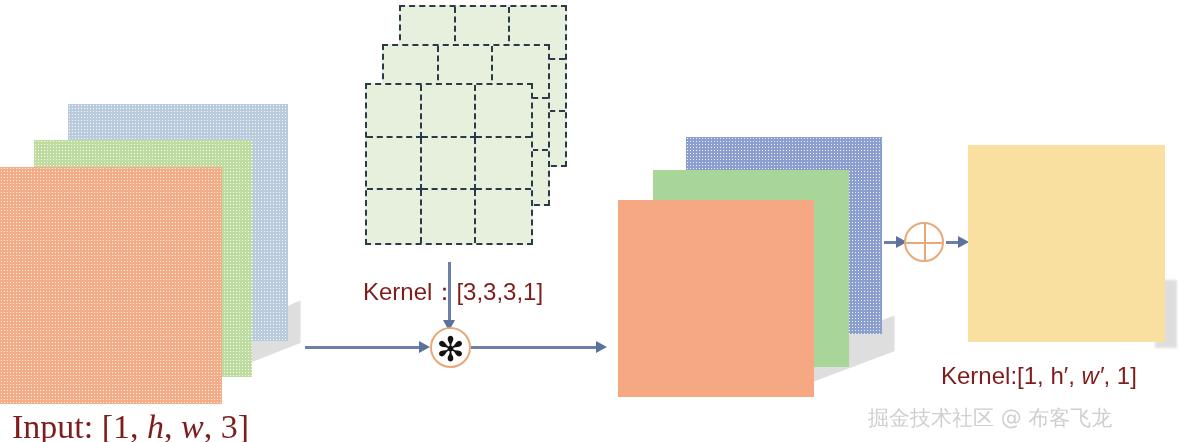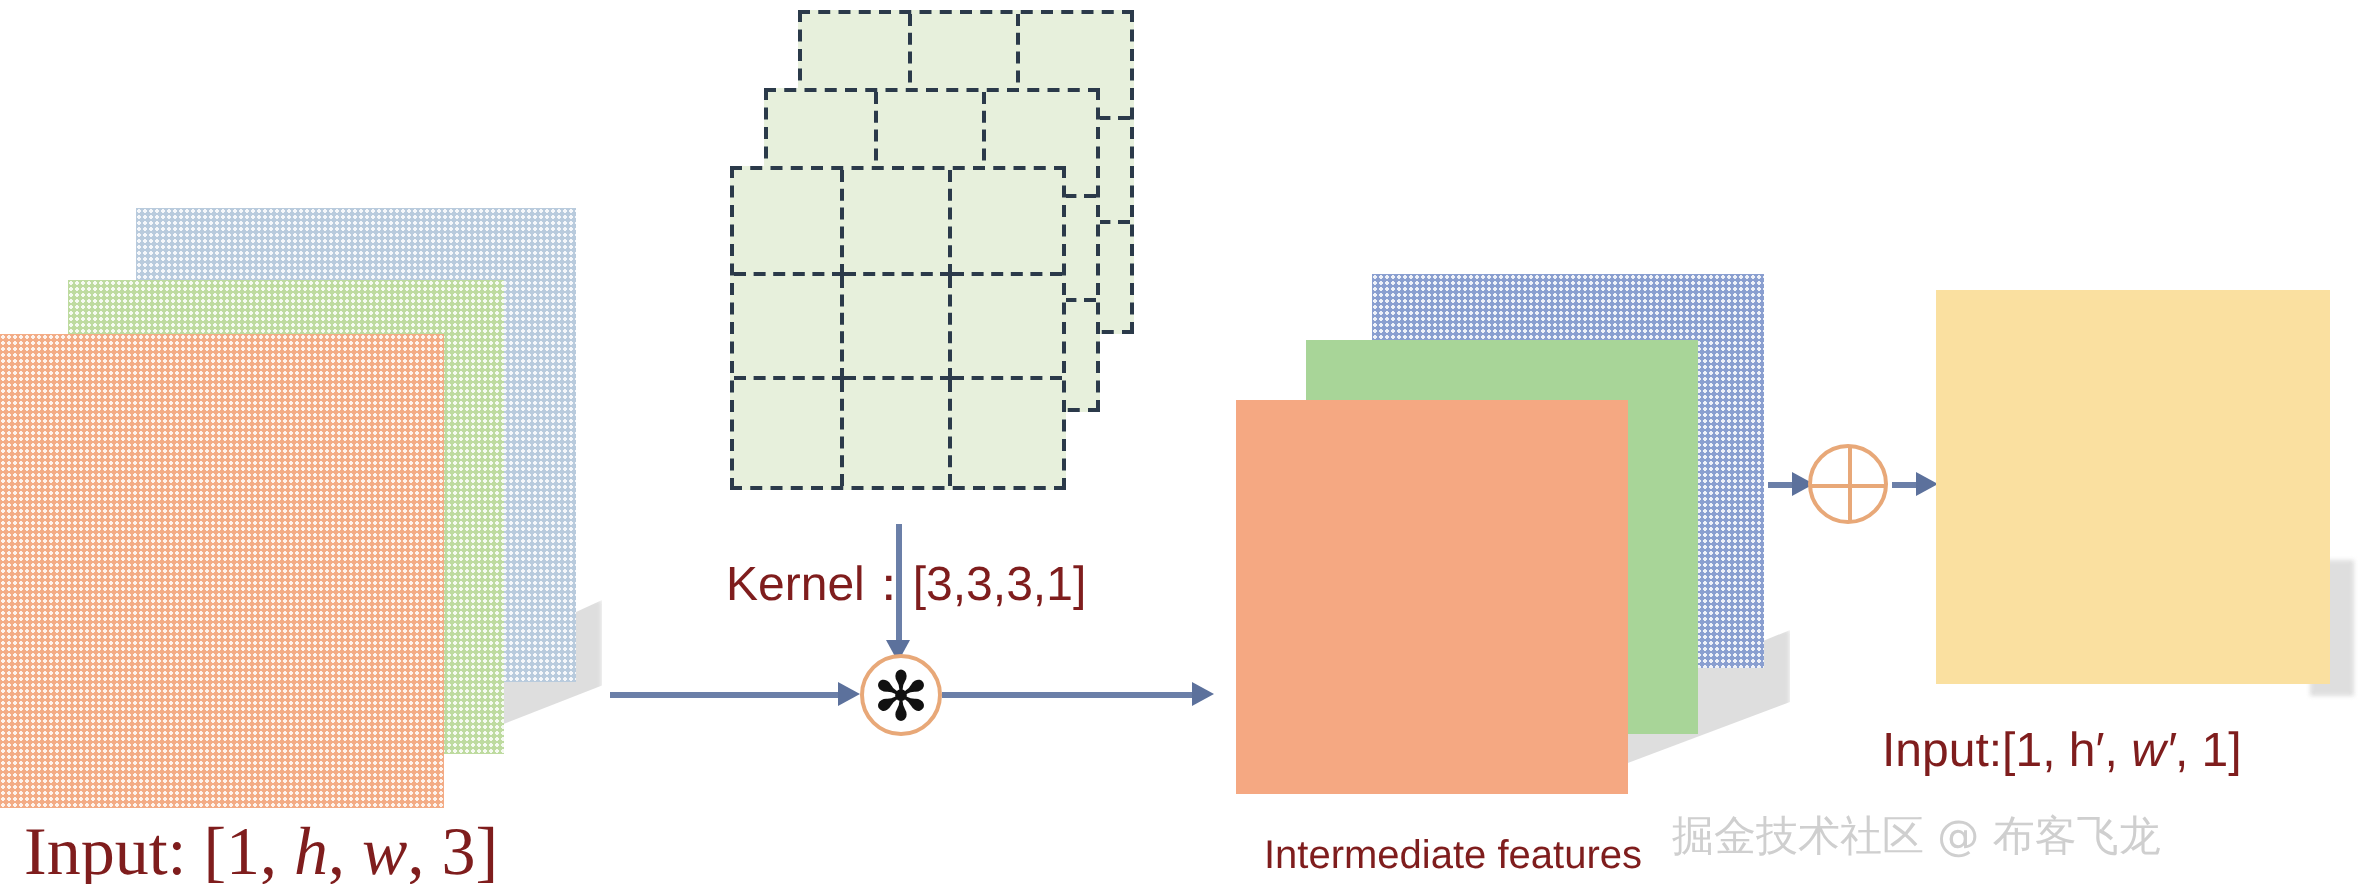--- a/index.html
+++ b/index.html
@@ -127,21 +127,20 @@
     <div class="shadow" style="left:700px;top:315px;width:195px;height:80px;
                 clip-path:polygon(100% 0,100% 45%,40% 100%,0 100%);"></div>
 
     <div class="layer" style="left:686px;top:137px;width:196px;height:197px;background:#8a9fd0;">
       <div class="tex"></div>
     </div>
     <div class="layer" style="left:653px;top:170px;width:196px;height:197px;background:#a8d598;"></div>
     <div class="layer" style="left:618px;top:200px;width:196px;height:197px;background:#f5a882;"></div>
   </div>
 
-  <div class="lbl" style="left:632px;top:417px;font-size:20px;">Intermediate features</div>
 
   <div>
     <div class="arrow-line" style="left:884px;top:241px;width:18px;height:3px;"></div>
     <div class="arrow-head ah-right" style="left:896px;top:236px;"></div>
   </div>
 
   <div class="op-circle" style="left:904px;top:222px;width:40px;height:40px;">
     <div class="plus-h" style="left:-1px;top:18px;width:38px;height:2px;"></div>
     <div class="plus-v" style="left:18px;top:-1px;width:2px;height:38px;"></div>
   </div>
@@ -150,18 +149,18 @@
     <div class="arrow-line" style="left:946px;top:241px;width:18px;height:3px;"></div>
     <div class="arrow-head ah-right" style="left:958px;top:236px;"></div>
   </div>
 
   <div>
     <div class="shadow" style="left:1155px;top:280px;width:22px;height:68px;"></div>
     <div class="layer" style="left:968px;top:145px;width:197px;height:197px;background:#fae0a0;"></div>
   </div>
 
   <div class="lbl" style="left:941px;top:362px;font-size:24px;">
-    <span>Input:[1, </span><span>h′</span><span>, </span><span class="it">w′</span><span>, 1]</span>
+    <span>Kernel:[1, </span><span>h′</span><span>, </span><span class="it">w′</span><span>, 1]</span>
   </div>
 
-  <div class="watermark" style="left:836px;top:404px;">掘金技术社区 @ 布客飞龙</div>
+  <div class="watermark" style="left:868px;top:404px;">掘金技术社区 @ 布客飞龙</div>
 
 </div>
 
 </body></html>

